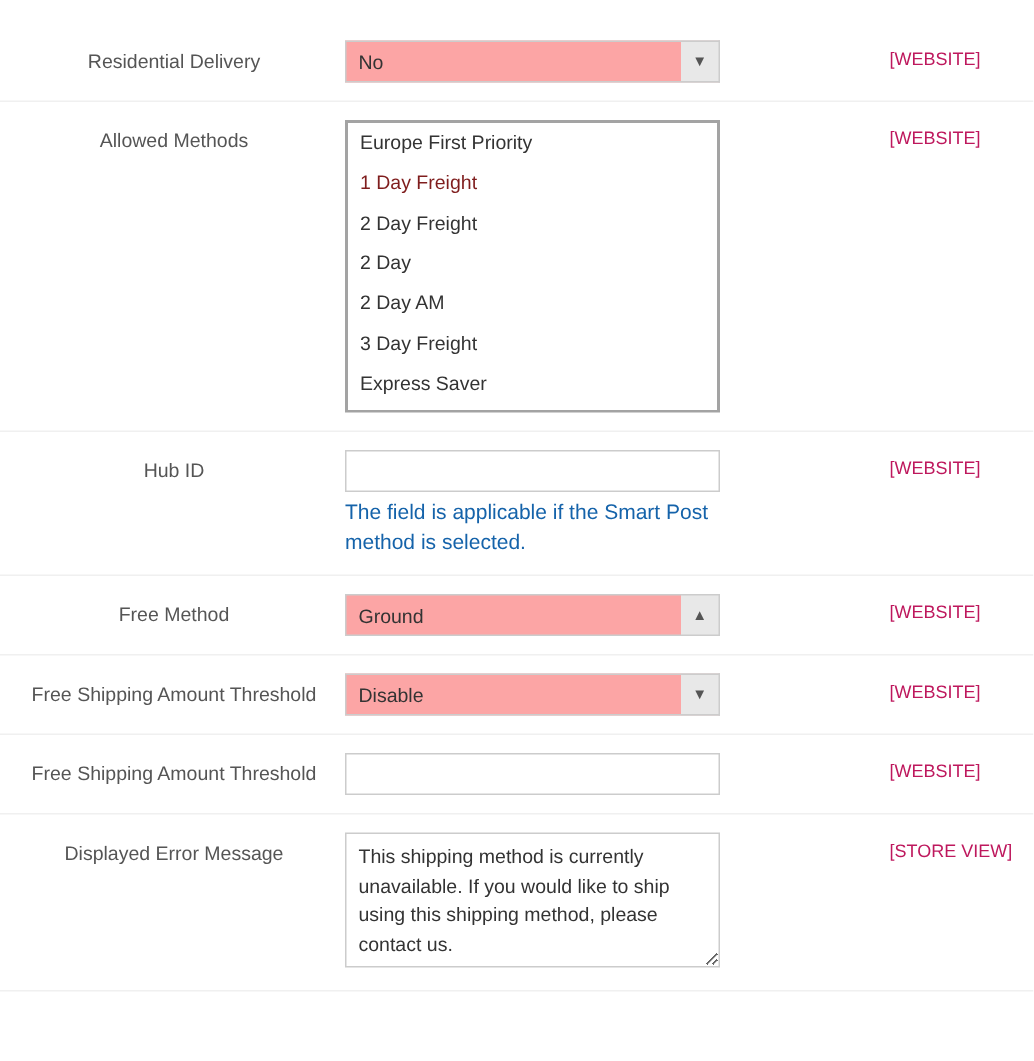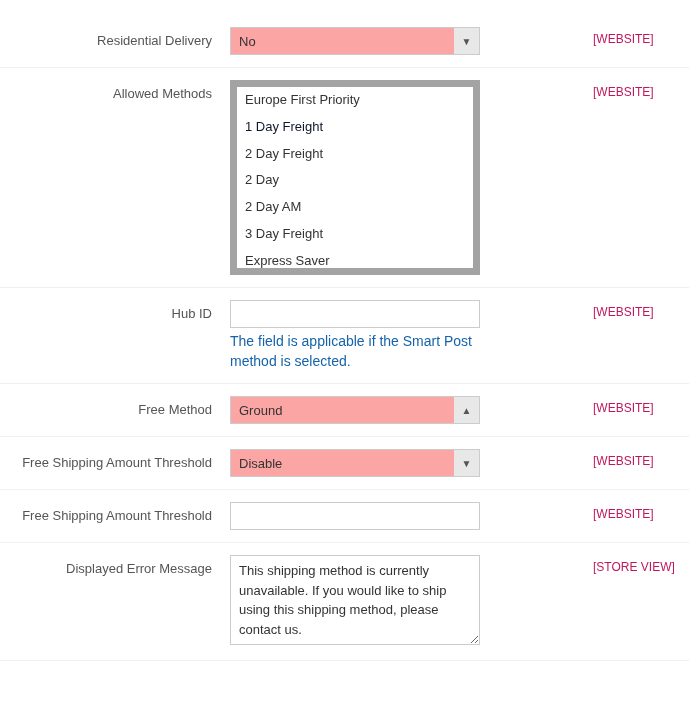--- a/index.html
+++ b/index.html
@@ -15,21 +15,21 @@
     .form-row {
       display: flex;
       align-items: flex-start;
       padding: 12px 20px;
       border-bottom: 1px solid #f0f0f0;
     }
 
     .form-label {
       width: 210px;
       min-width: 210px;
-      text-align: right;
+      text-align: center;
       padding-right: 18px;
       padding-top: 5px;
       color: #555;
       font-size: 13px;
       font-weight: normal;
       line-height: 1.4;
     }
 
     .form-control {
       flex: 1;
@@ -80,35 +80,35 @@
       justify-content: center;
       pointer-events: none;
       color: #555;
       font-size: 10px;
     }
 
     
     .listbox {
       width: 250px;
       height: 195px;
-      border: 7px solid #a3a3a3;
+      border: 2px solid #a3a3a3;
       overflow-y: scroll;
       background: #fff;
       font-size: 13px;
     }
 
     .listbox-item {
       padding: 3px 8px;
       cursor: pointer;
       color: #333;
       line-height: 1.6;
     }
 
     .listbox-item.selected {
-      color: #0f172a;
+      color: #7f1d1d;
     }
 
     
     .text-input {
       width: 250px;
       height: 28px;
       padding: 5px 8px;
       border: 1px solid #ccc;
       font-size: 13px;
       color: #333;

